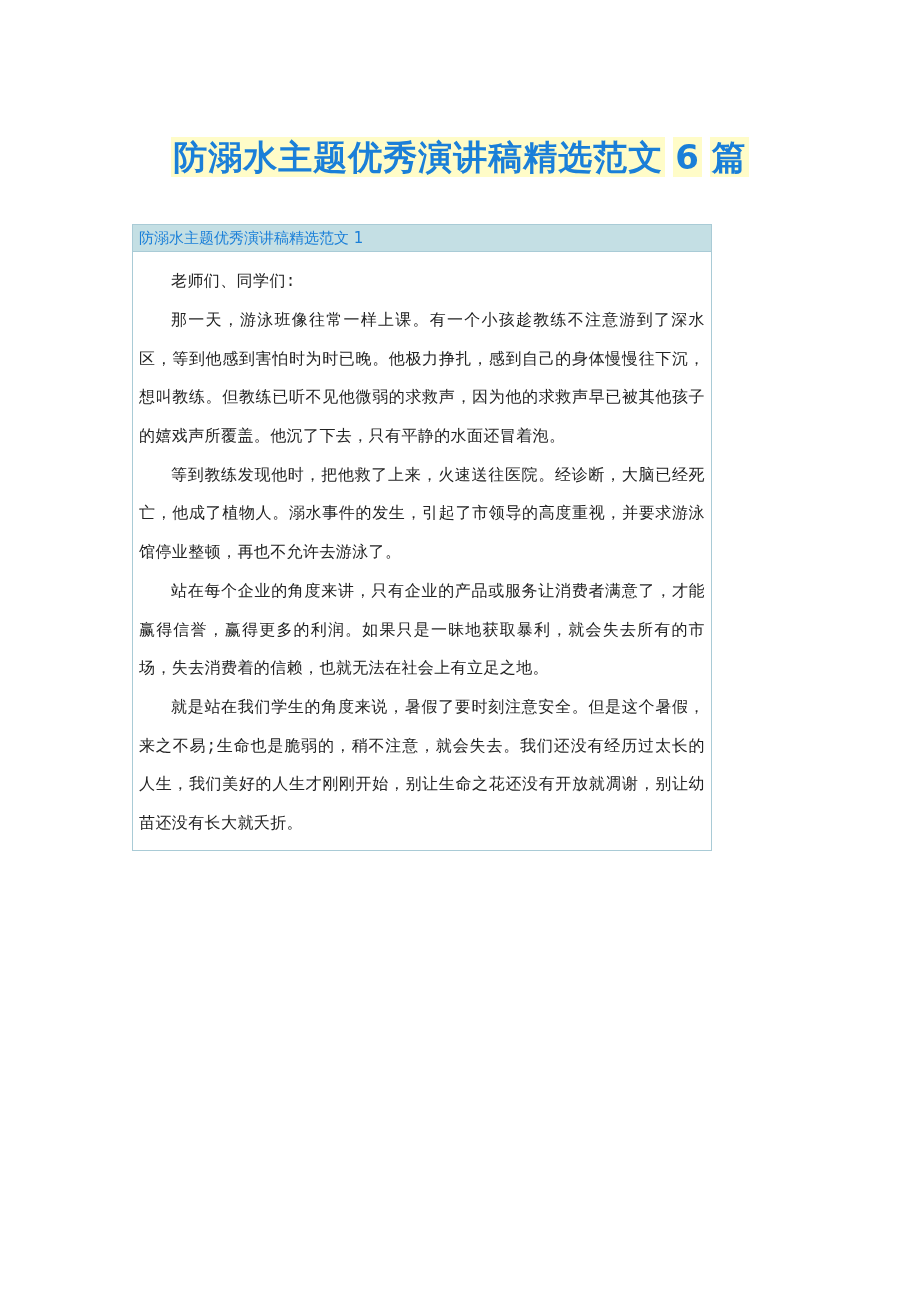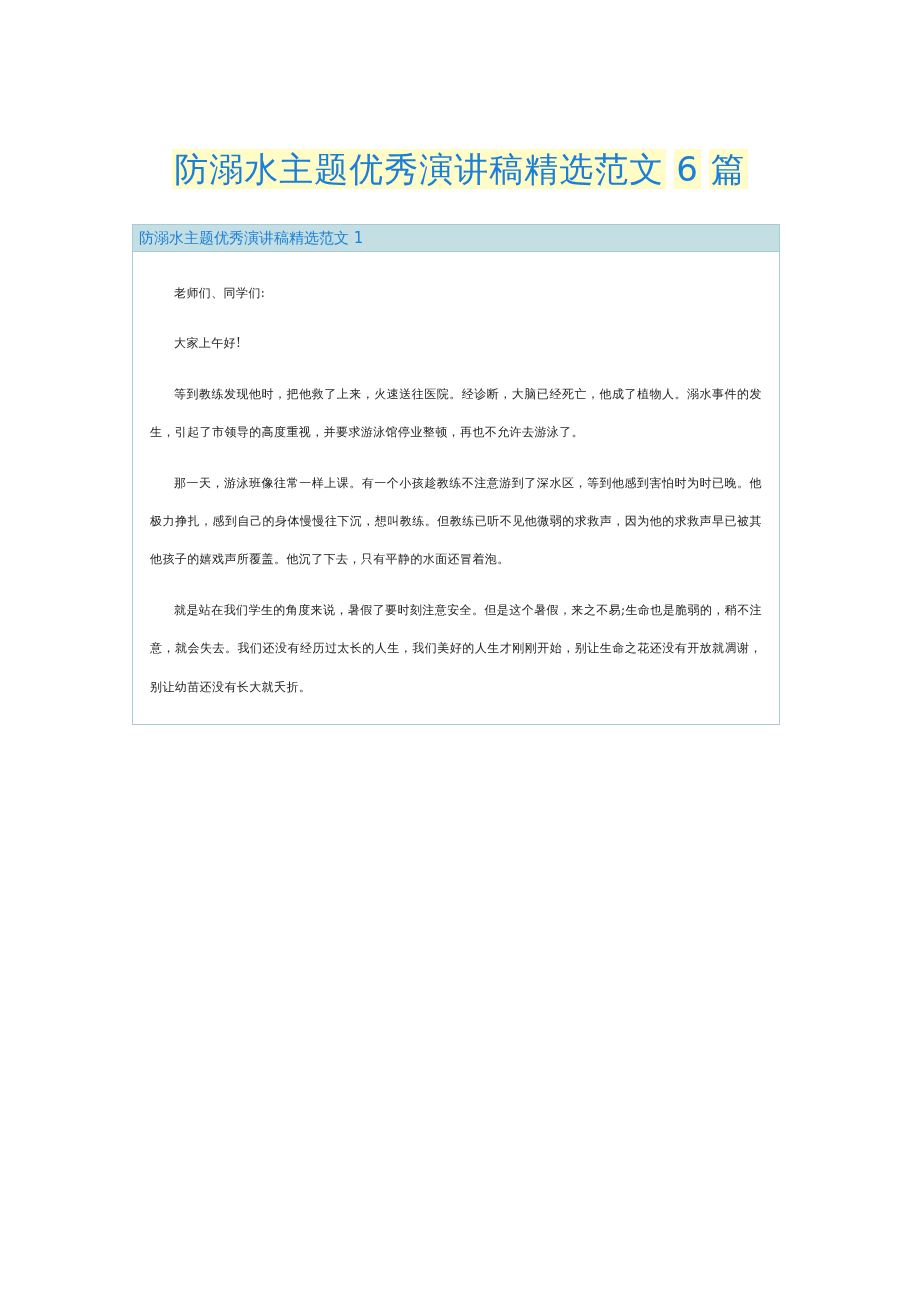--- a/index.html
+++ b/index.html
@@ -3,40 +3,40 @@
 <meta charset="utf-8">
 <style>
   html, body { margin: 0; padding: 0; background: #ffffff; }
   body { width: 920px; height: 1302px; position: relative; overflow: hidden;
          font-family: "DejaVu Serif", "Liberation Serif", serif; color: #222; }
   .title-wrap { position: absolute; top: 133px; left: 0; width: 920px; text-align: center; }
   .title { display: inline-block; font-family: "DejaVu Sans", "Liberation Sans", sans-serif;
            font-size: 34px; line-height: 48px; color: #1a7fd8; letter-spacing: 1px; }
   .title span { background: #fffcc8; padding: 0 2px; }
   .title .gap { background: transparent; padding: 0 4px; }
-  .article { position: absolute; left: 132px; top: 224px; width: 648px;
+  .article { position: absolute; left: 132px; top: 224px; width: 580px;
              border: 1px solid #a9cbd6; box-sizing: border-box; }
   .article-header { background: #c4dfe4; border-bottom: 1px solid #a9cbd6; height: 26px;
                     padding: 0 6px; font-family: "DejaVu Sans", "Liberation Sans", sans-serif;
                     font-size: 15px; line-height: 27px; color: #1a7fd8; }
   .article-body { padding: 10px 5px 6px 5px; }
-  .p { font-size: 12px; line-height: 38.4px; margin: 12px; text-indent: 2em;
-       text-align: justify; letter-spacing: 0.4px; }
+  .p { font-size: 16px; line-height: 38.4px; margin: 1px; text-indent: 2em;
+       text-align: justify; letter-spacing: 0.4px; font-family: Liberation Mono, monospace; }
 </style>
 </head>
 <body>
 
 <div class="title-wrap">
-  <h1 class="title" style="margin:12px;font-weight:normal;">
+  <h1 class="title" style="margin:0;font-weight:bold;">
     <span>防溺水主题优秀演讲稿精选范文</span><span class="gap"></span><span>6</span><span class="gap"></span><span>篇</span>
   </h1>
 </div>
 
 <div class="article">
   <div class="article-header">防溺水主题优秀演讲稿精选范文 1</div>
   <div class="article-body">
     <p class="p">老师们、同学们:</p>
-    <p class="p">大家上午好!</p>
+    <p class="p">那一天，游泳班像往常一样上课。有一个小孩趁教练不注意游到了深水区，等到他感到害怕时为时已晚。他极力挣扎，感到自己的身体慢慢往下沉，想叫教练。但教练已听不见他微弱的求救声，因为他的求救声早已被其他孩子的嬉戏声所覆盖。他沉了下去，只有平静的水面还冒着泡。</p>
     <p class="p">等到教练发现他时，把他救了上来，火速送往医院。经诊断，大脑已经死亡，他成了植物人。溺水事件的发生，引起了市领导的高度重视，并要求游泳馆停业整顿，再也不允许去游泳了。</p>
-    <p class="p">那一天，游泳班像往常一样上课。有一个小孩趁教练不注意游到了深水区，等到他感到害怕时为时已晚。他极力挣扎，感到自己的身体慢慢往下沉，想叫教练。但教练已听不见他微弱的求救声，因为他的求救声早已被其他孩子的嬉戏声所覆盖。他沉了下去，只有平静的水面还冒着泡。</p>
+    <p class="p">站在每个企业的角度来讲，只有企业的产品或服务让消费者满意了，才能赢得信誉，赢得更多的利润。如果只是一昧地获取暴利，就会失去所有的市场，失去消费着的信赖，也就无法在社会上有立足之地。</p>
     <p class="p">就是站在我们学生的角度来说，暑假了要时刻注意安全。但是这个暑假，来之不易;生命也是脆弱的，稍不注意，就会失去。我们还没有经历过太长的人生，我们美好的人生才刚刚开始，别让生命之花还没有开放就凋谢，别让幼苗还没有长大就夭折。</p>
   </div>
 </div>
 
 </body></html>

